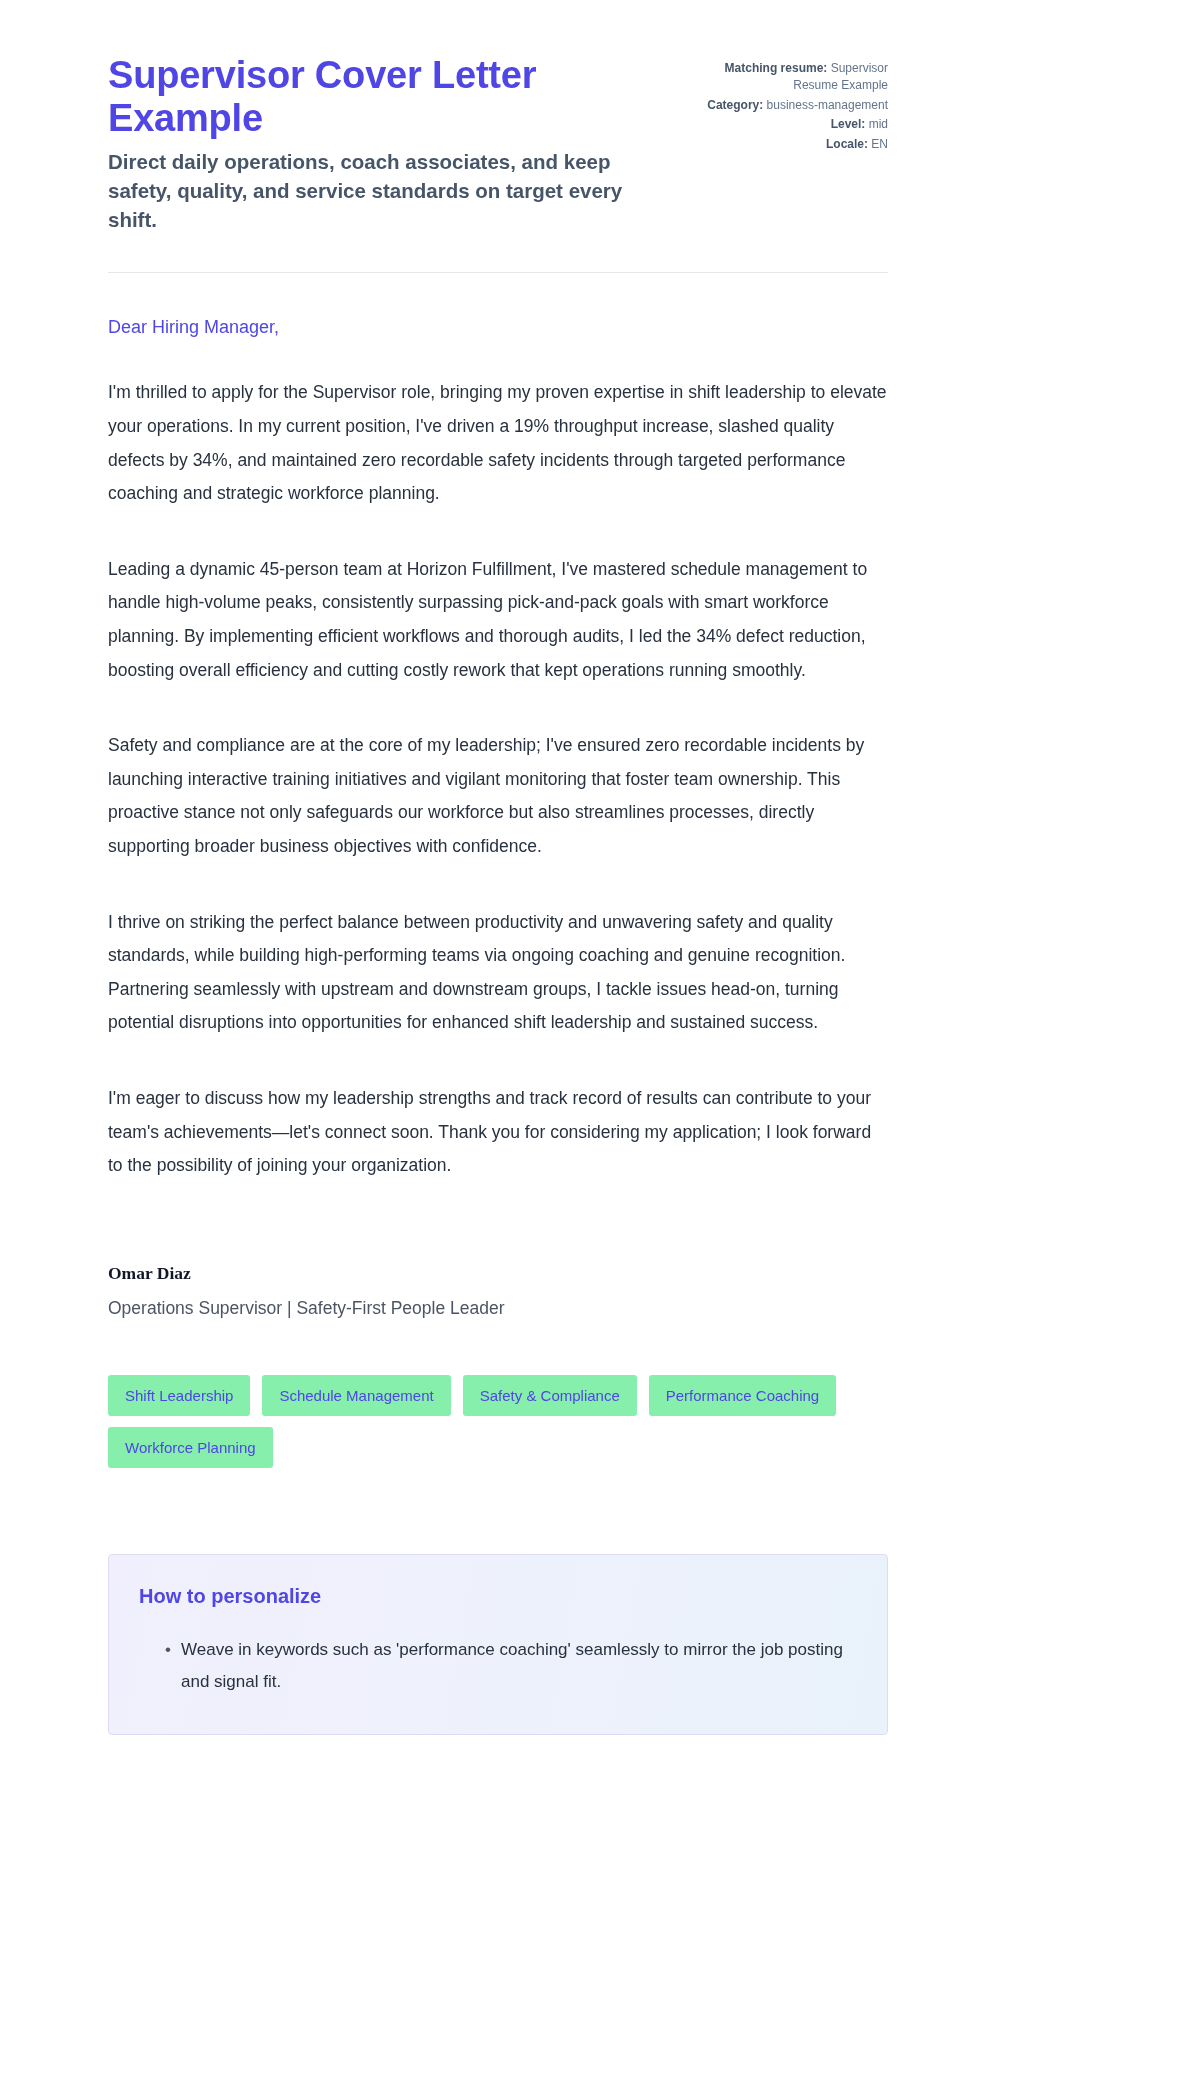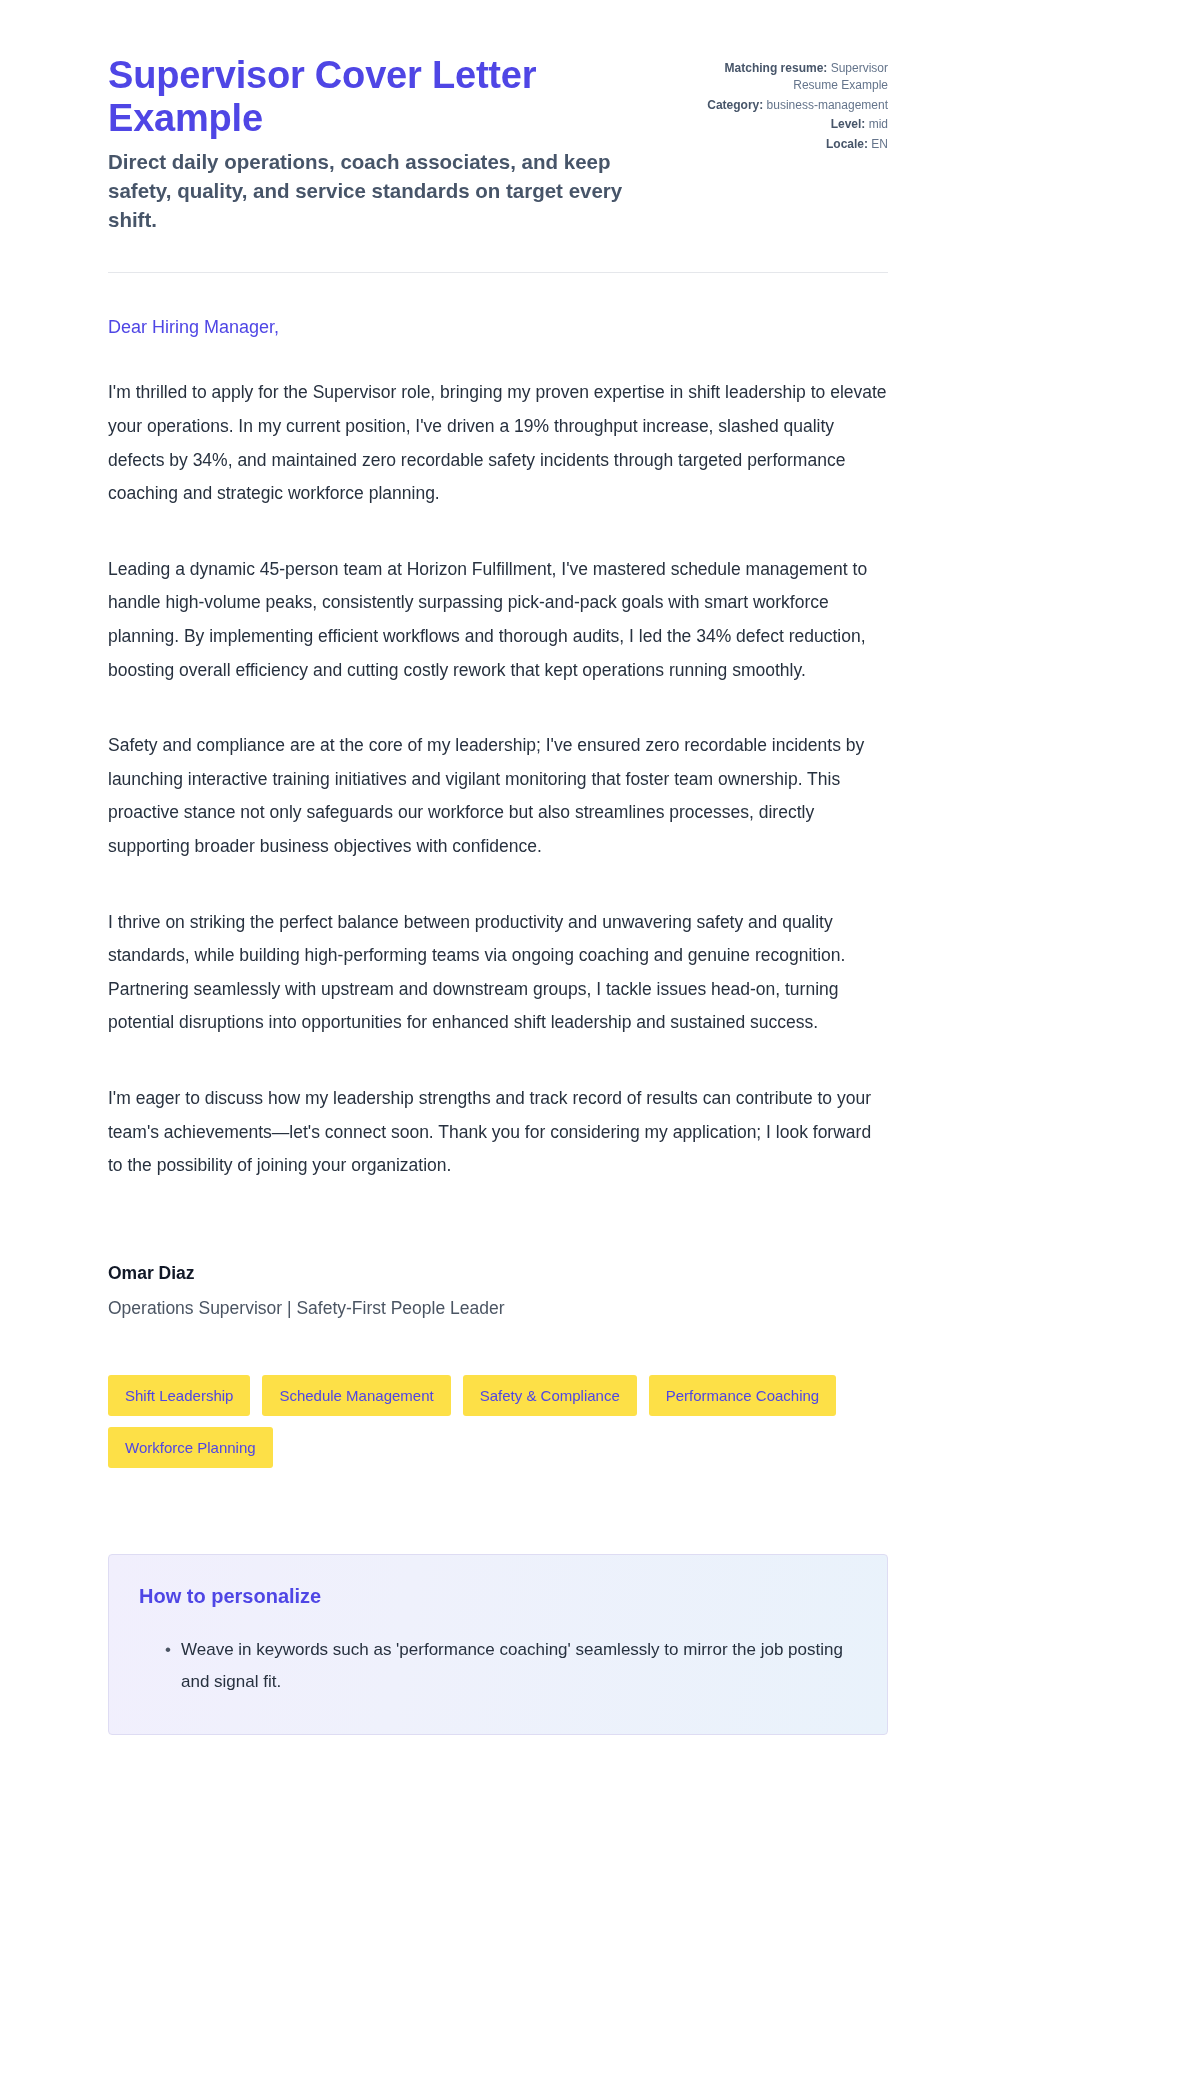--- a/index.html
+++ b/index.html
@@ -97,37 +97,38 @@
 
   
   .signature {
     padding-top: 38px;
   }
   .sig-name {
     margin: 0 0 14px 0;
     font-size: 17.5px;
     font-weight: 700;
     color: #111827;
+    font-family: Liberation Serif, serif;
   }
   .sig-role {
     margin: 0;
     font-size: 17.5px;
     color: #4b5563;
   }
 
   
   .tags {
     display: flex;
     flex-wrap: wrap;
     gap: 11px 12px;
     padding-top: 56px;
     max-width: 900px;
   }
   .tag {
-    background: #fde047;
+    background: #86efac;
     color: #4f46e5;
     font-size: 15px;
     line-height: 1;
     padding: 13px 17px;
     border-radius: 3px;
     white-space: nowrap;
   }
 
   
   .callout {

